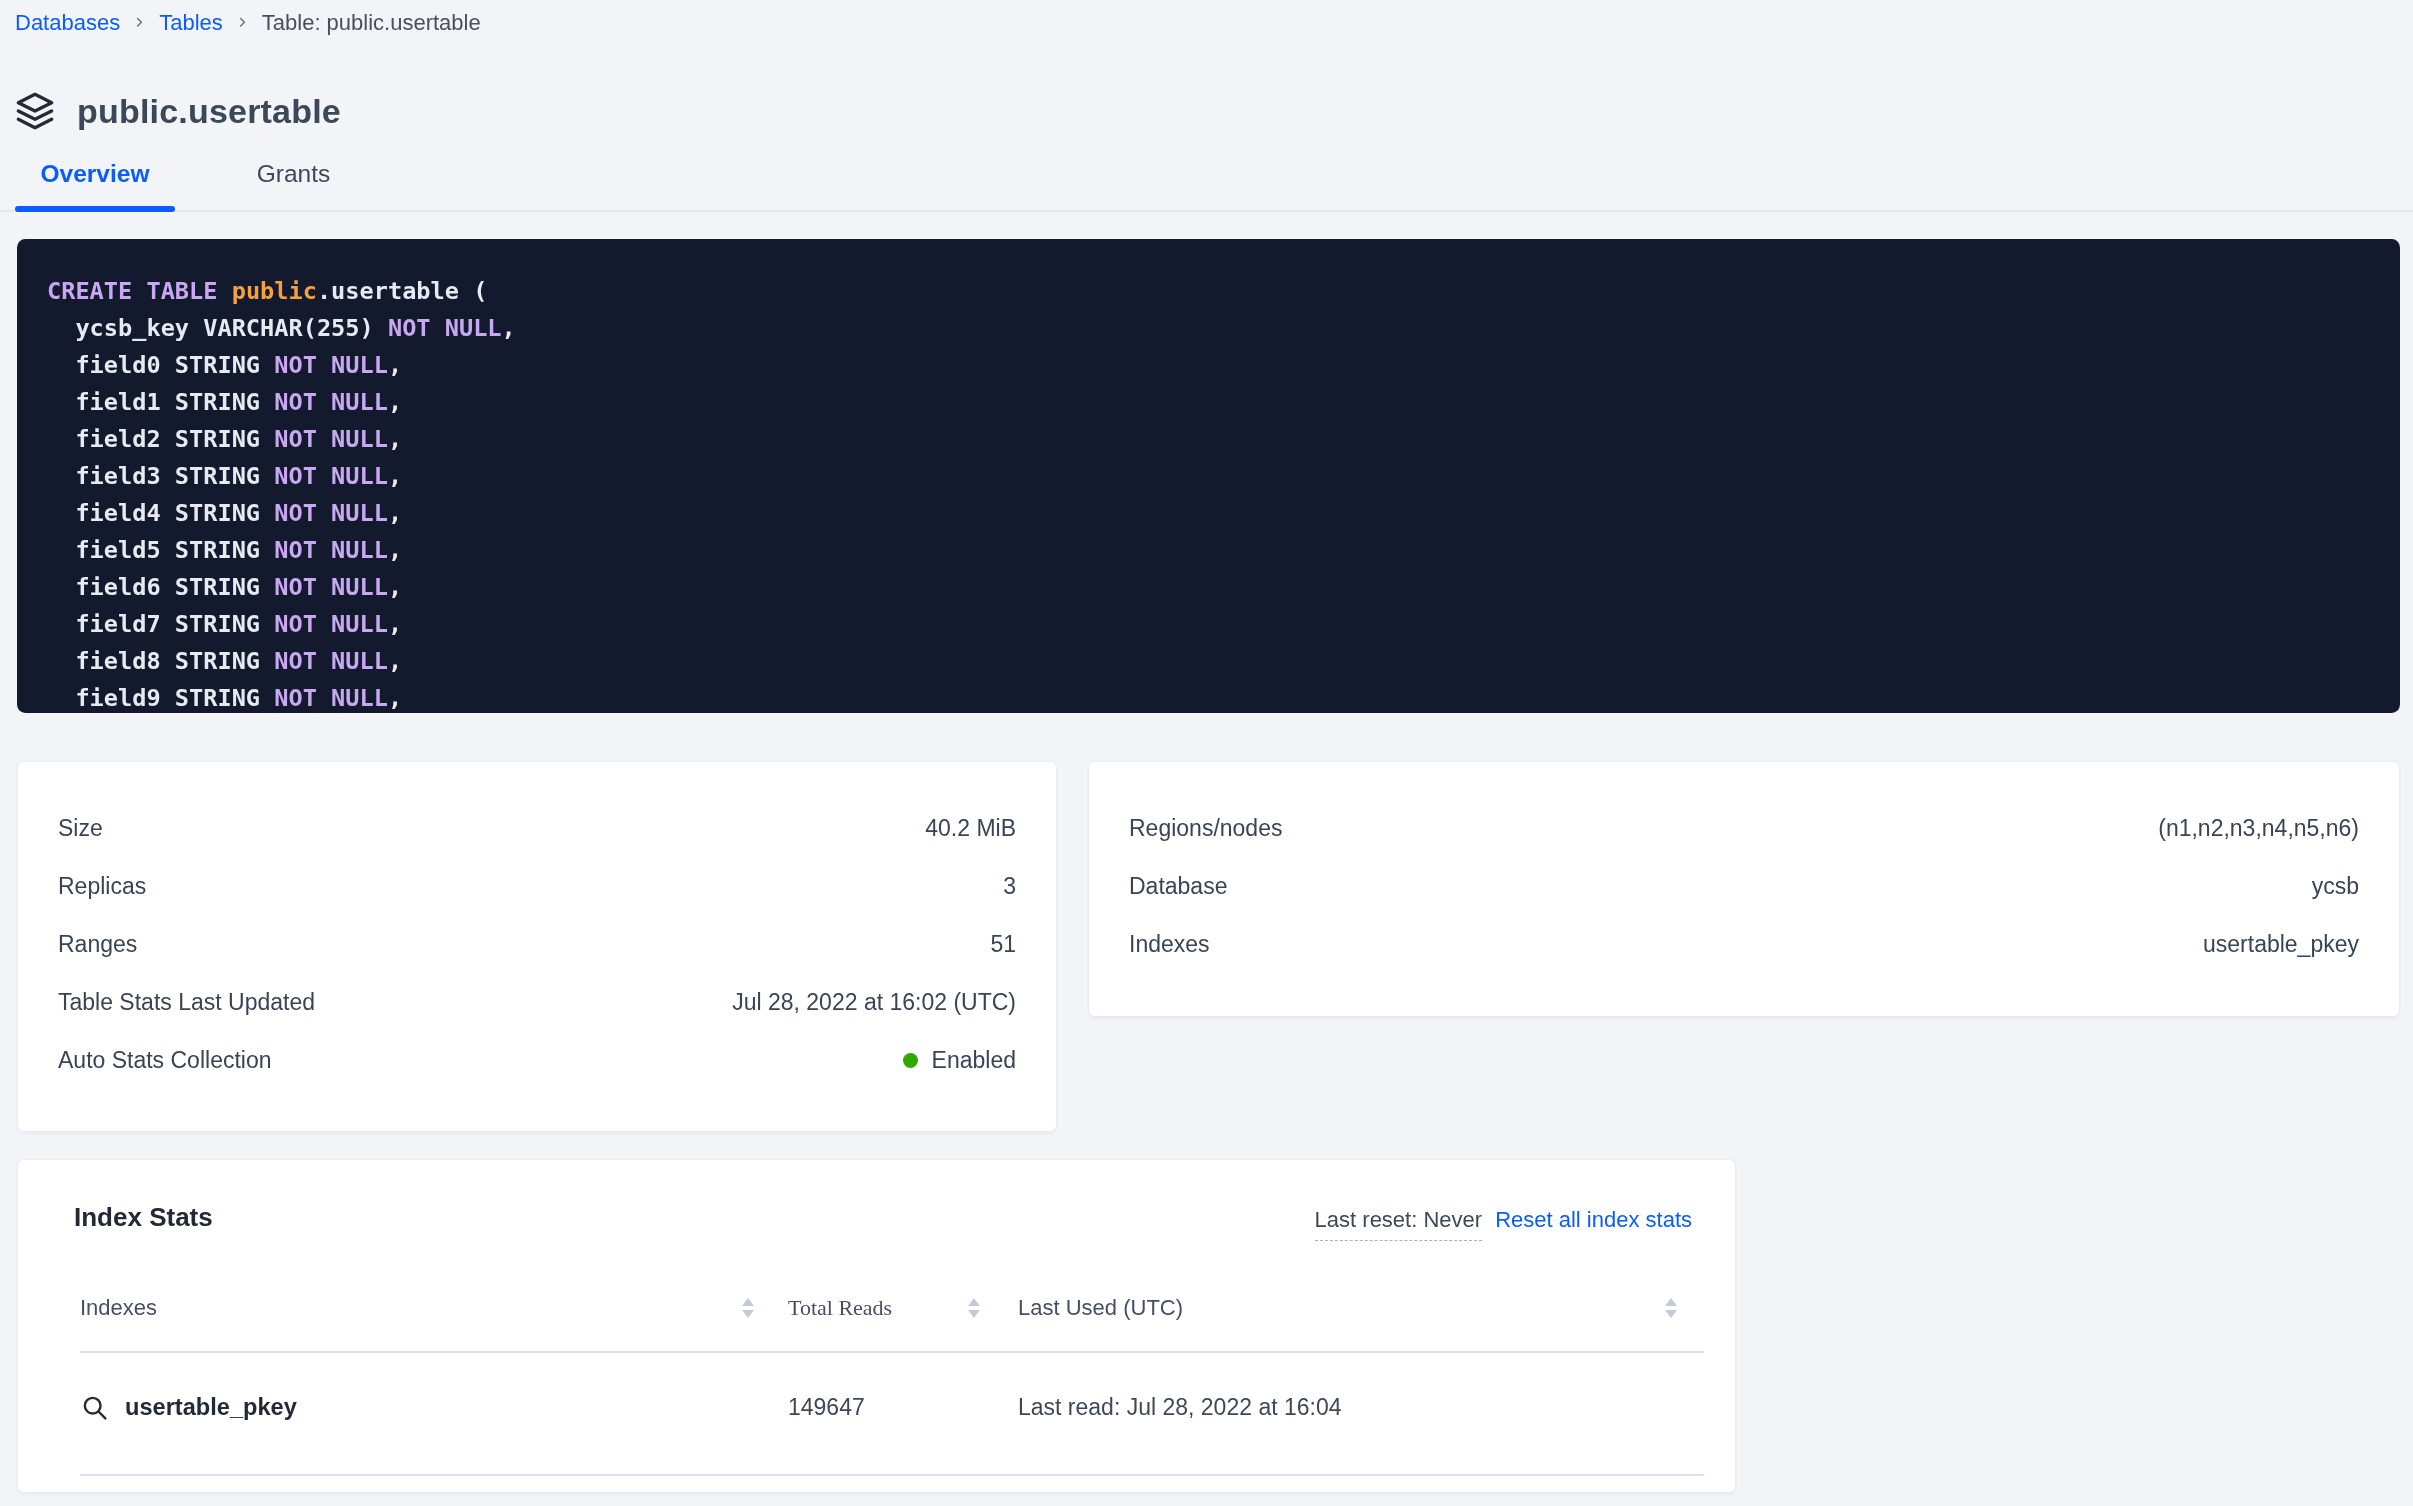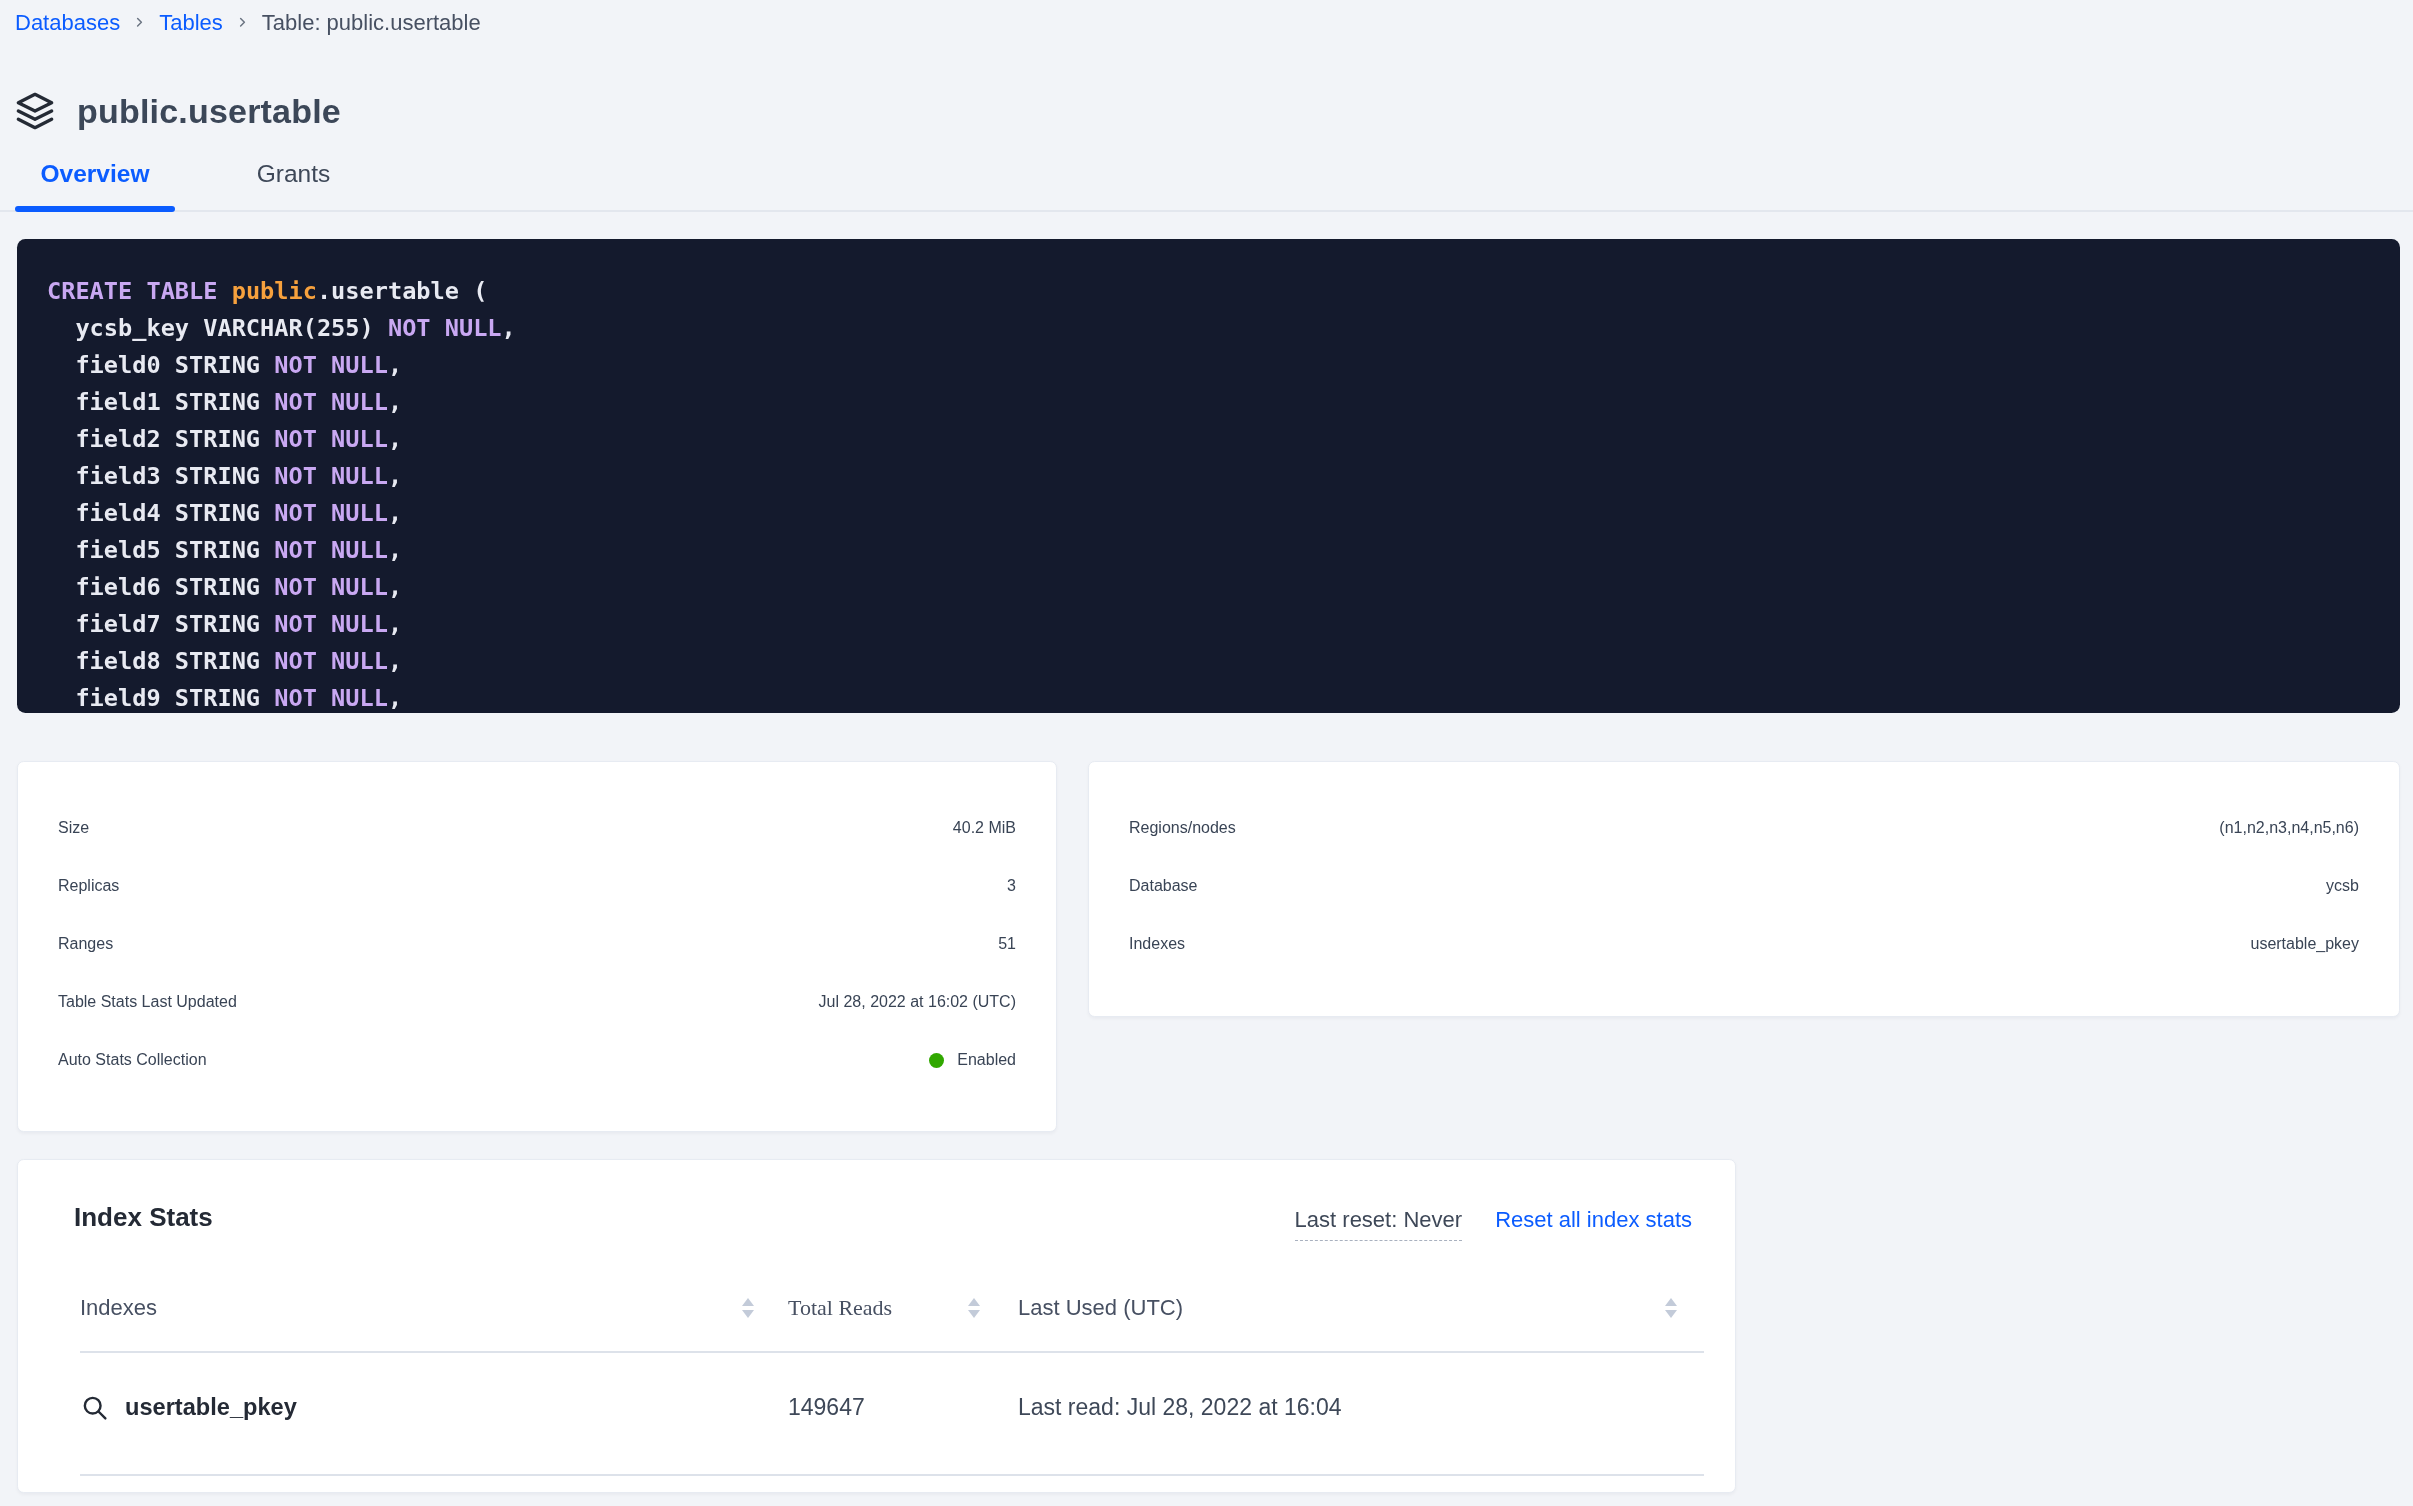--- a/index.html
+++ b/index.html
@@ -46,28 +46,28 @@
     overflow:hidden;
   }
   .code-line{white-space:pre;}
   .tok-plain{color:var(--code-plain);}
   .tok-kw{color:var(--code-kw);}
   .tok-schema{color:var(--code-schema);}
   
   .card{position:absolute;background:#fff;border:0.8px solid var(--card-border);border-radius:6.7px;box-shadow:0 1.7px 3.4px rgba(20,30,50,.04);}
   #card-left{left:17px;top:761px;width:1040px;height:371px;padding:37px 40px 0;}
   #card-right{left:1088px;top:761px;width:1312px;height:256px;padding:37px 40px 0;}
-  .detail-row{height:58px;display:flex;justify-content:space-between;align-items:center;font-size:16px;color:var(--ink);}
+  .detail-row{height:58px;display:flex;justify-content:space-between;align-items:center;font-size:23px;color:var(--ink);}
   .detail-label{color:var(--ink);}
   .detail-value{display:flex;align-items:center;gap:13.5px;color:var(--ink);text-align:right;}
   .status-dot{width:15px;height:15px;border-radius:50%;background:var(--green);display:inline-block;}
   
   #card-index{left:17px;top:1159px;width:1719px;height:334px;}
   .index-heading{position:absolute;left:56px;top:42px;font-size:26px;font-weight:700;color:var(--ink-dark);}
-  .index-controls{position:absolute;right:43px;top:47px;display:flex;align-items:flex-start;gap:33px;font-size:22px;}
+  .index-controls{position:absolute;right:43px;top:47px;display:flex;align-items:flex-start;gap:13px;font-size:22px;}
   .last-reset{color:#3e4858;border-bottom:1.7px dashed #a9b1bf;padding-bottom:6.7px;}
   .reset-link{color:var(--accent-blue);cursor:pointer;}
   .thead{position:absolute;left:62px;top:135px;width:1624px;display:flex;align-items:center;font-size:22px;color:var(--ink-soft);}
   .th{display:flex;align-items:center;cursor:pointer;}
   .th1{width:708px;padding-right:34px;}
   .th2{width:230px;padding-right:38px;font-family:Liberation Serif, serif;}
   .th3{flex:1;padding-right:27px;}
   .sorter{display:flex;flex-direction:column;gap:4.2px;margin-left:auto;}
   .sorter .up{width:0;height:0;border-left:6.7px solid transparent;border-right:6.7px solid transparent;border-bottom:8.4px solid #c3cbd9;}
   .sorter .down{width:0;height:0;border-left:6.7px solid transparent;border-right:6.7px solid transparent;border-top:8.4px solid #c3cbd9;}

